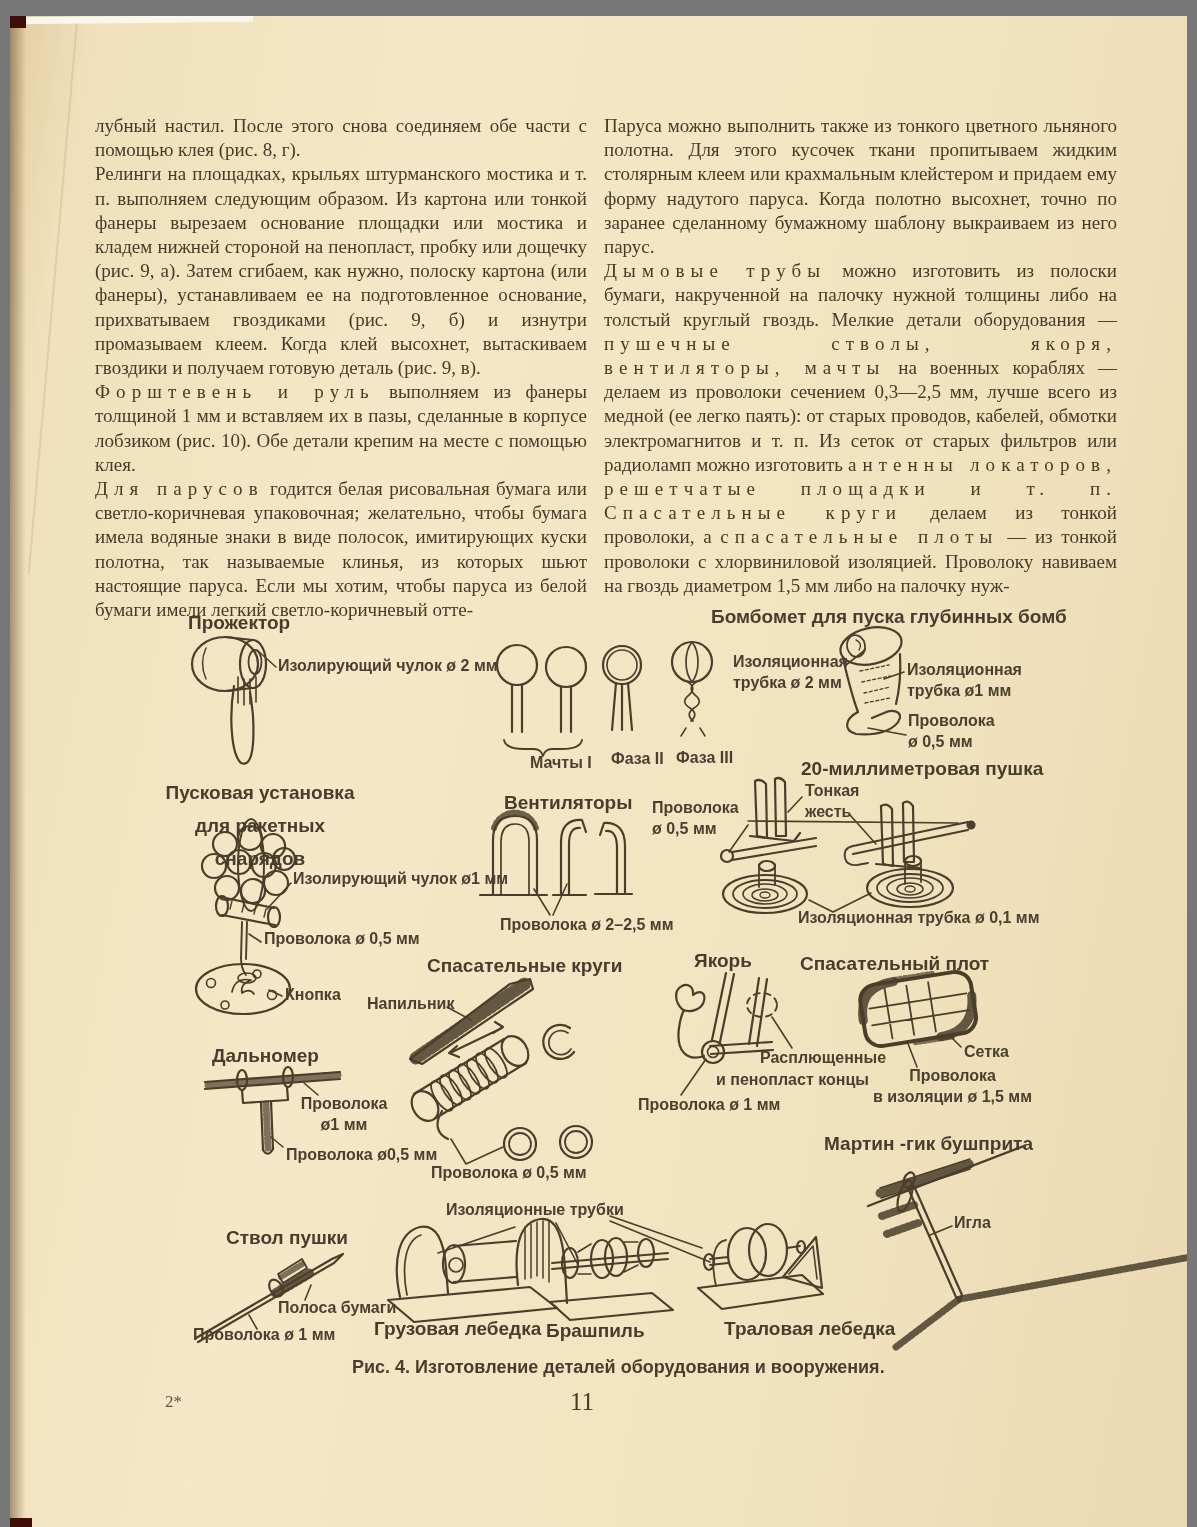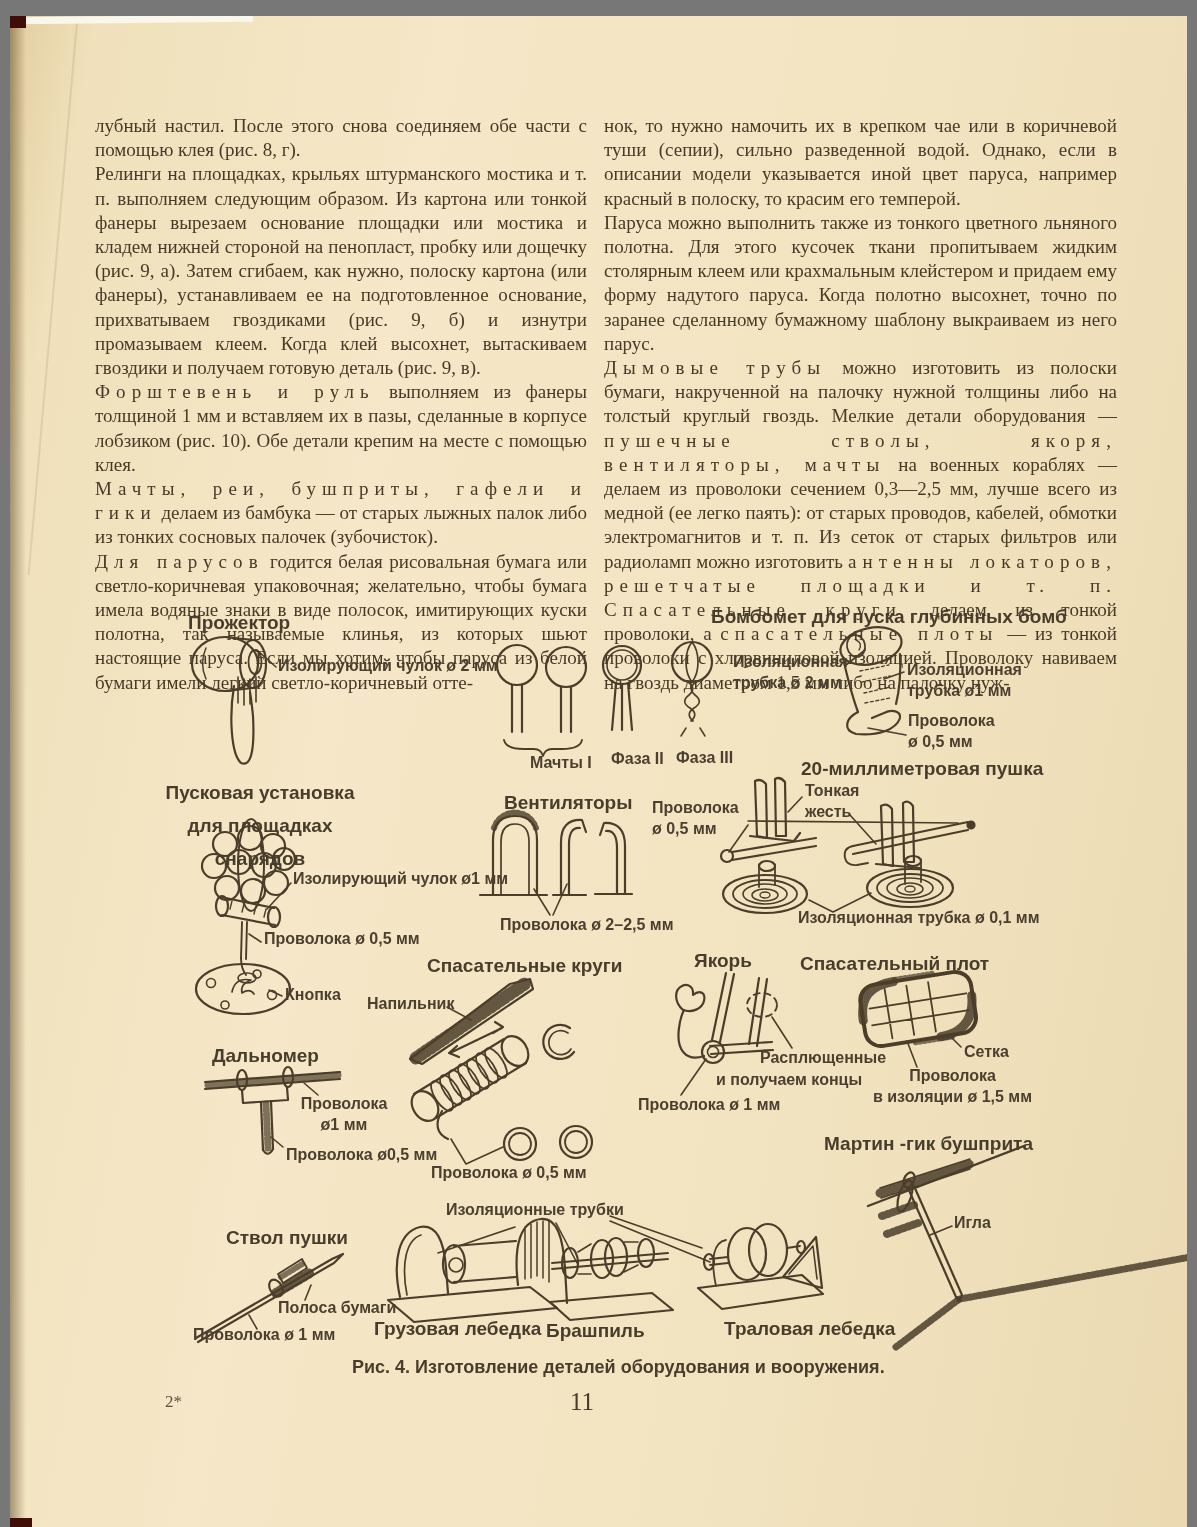--- a/index.html
+++ b/index.html
@@ -45,25 +45,23 @@
   <div class="crease"></div>
   <div class="sliver-top"></div>
   <div class="mark tl"></div>
   <div class="mark bl"></div>
   <div class="mark bot"></div>
 
   <div class="col col-left">
       <p><span>лубный настил. После этого снова соединяем обе части с помощью клея (рис. 8, г).</span></p>
       <p><span>Релинги на площадках, крыльях штурманского мостика и т. п. выполняем следующим образом. Из картона или тонкой фанеры вырезаем основание площадки или мостика и кладем нижней стороной на пенопласт, пробку или дощечку (рис. 9, а). Затем сгибаем, как нужно, полоску картона (или фанеры), устанавливаем ее на подготовленное основание, прихватываем гвоздиками (рис. 9, б) и изнутри промазываем клеем. Когда клей высохнет, вытаскиваем гвоздики и получаем готовую деталь (рис. 9, в).</span></p>
       <p><span class="sp">Форштевень и руль</span><span> выполняем из фанеры толщиной 1 мм и вставляем их в пазы, сделанные в корпусе лобзиком (рис. 10). Обе детали крепим на месте с помощью клея.</span></p>
-      <p><span class="sp">Мачты, реи, бушприты, гафели и гики</span><span> делаем из бамбука — от старых лыжных палок либо из тонких сосновых палочек (зубочисток).</span></p>
       <p><span class="sp">Для парусов</span><span> годится белая рисовальная бумага или светло-коричневая упаковочная; желательно, чтобы бумага имела водяные знаки в виде полосок, имитирующих куски полотна, так называемые клинья, из которых шьют настоящие паруса. Если мы хотим, чтобы паруса из белой бумаги имели легкий светло-коричневый отте-</span></p>
     </div>
   <div class="col col-right">
-      <p><span>нок, то нужно намочить их в крепком чае или в коричневой туши (сепии), сильно разведенной водой. Однако, если в описании модели указывается иной цвет паруса, например красный в полоску, то красим его темперой.</span></p>
       <p><span>Паруса можно выполнить также из тонкого цветного льняного полотна. Для этого кусочек ткани пропитываем жидким столярным клеем или крахмальным клейстером и придаем ему форму надутого паруса. Когда полотно высохнет, точно по заранее сделанному бумажному шаблону выкраиваем из него парус.</span></p>
       <p><span class="sp">Дымовые трубы</span><span> можно изготовить из полоски бумаги, накрученной на палочку нужной толщины либо на толстый круглый гвоздь. Мелкие детали оборудования — </span><span class="sp">пушечные стволы, якоря, вентиляторы, мачты</span><span> на военных кораблях — делаем из проволоки сечением 0,3—2,5 мм, лучше всего из медной (ее легко паять): от старых проводов, кабелей, обмотки электромагнитов и т. п. Из сеток от старых фильтров или радиоламп можно изготовить </span><span class="sp">антенны локаторов, решетчатые площадки и т. п.</span><span> </span><span class="sp">Спасательные круги</span><span> делаем из тонкой проволоки, а </span><span class="sp">спасательные плоты</span><span> — из тонкой проволоки с хлорвиниловой изоляцией. Проволоку навиваем на гвоздь диаметром 1,5 мм либо на палочку нуж-</span></p>
     </div>
 
   <svg width="1197" height="1527" viewBox="0 0 1197 1527" fill="none" stroke="#4a3e2b" stroke-width="2.2" stroke-linecap="round" stroke-linejoin="round">
 
     <g>
       <ellipse cx="215" cy="648" rx="33" ry="27"></ellipse>
       <ellipse cx="243" cy="648" rx="13" ry="24"></ellipse>
       <ellipse cx="245" cy="646" rx="6.5" ry="12" stroke-width="1.8"></ellipse>
@@ -293,21 +291,21 @@
       <path d="M273,1131 L261,1121"></path>
       <path d="M942,1210 L920,1219"></path>
       <path d="M295,1284 L301,1269"></path>
       <path d="M247,1313 L239,1299"></path>
       <path d="M505,1211 L428,1237 M546,1207 L567,1247 M600,1200 L692,1232 M600,1205 L700,1246"></path>
     </g>
   </svg>
 
   <div class="ft" style="left:178px;top:590px;">Прожектор</div>
   <div class="ft tc" style="left:145px;top:760px;width:210px;">Пусковая установка
-для площадках снарядов</div>
+для ракетных снарядов</div>
   <div class="ft" style="left:701px;top:584px;">Бомбомет для пуска глубинных бомб</div>
   <div class="ft" style="left:494px;top:770px;">Вентиляторы</div>
   <div class="ft" style="left:791px;top:736px;">20-миллиметровая пушка</div>
   <div class="ft" style="left:417px;top:933px;">Спасательные круги</div>
   <div class="ft" style="left:684px;top:928px;">Якорь</div>
   <div class="ft" style="left:790px;top:931px;">Спасательный плот</div>
   <div class="ft" style="left:202px;top:1023px;">Дальномер</div>
   <div class="ft" style="left:814px;top:1111px;">Мартин -гик бушприта</div>
   <div class="ft" style="left:216px;top:1205px;">Ствол пушки</div>
   <div class="ft" style="left:364px;top:1296px;">Грузовая лебедка</div>
@@ -329,21 +327,21 @@
   <div class="fl" style="left:275px;top:968px;">Кнопка</div>
   <div class="fl" style="left:490px;top:898px;">Проволока ø  2–2,5 мм</div>
   <div class="fl" style="left:795px;top:764px;">Тонкая
 жесть</div>
   <div class="fl" style="left:642px;top:781px;">Проволока
 ø 0,5 мм</div>
   <div class="fl" style="left:788px;top:891px;">Изоляционная трубка ø 0,1 мм</div>
   <div class="fl" style="left:357px;top:977px;">Напильник</div>
   <div class="fl" style="left:421px;top:1146px;">Проволока ø 0,5 мм</div>
   <div class="fl" style="left:750px;top:1031px;">Расплющенные</div>
-  <div class="fl" style="left:706px;top:1053px;">и получаем концы</div>
+  <div class="fl" style="left:706px;top:1053px;">и пенопласт концы</div>
   <div class="fl" style="left:628px;top:1078px;">Проволока  ø 1 мм</div>
   <div class="fl" style="left:954px;top:1025px;">Сетка</div>
   <div class="fl tc" style="left:845px;top:1049px;width:195px;">Проволока
 в изоляции ø 1,5 мм</div>
   <div class="fl tc" style="left:284px;top:1077px;width:100px;">Проволока
 ø1 мм</div>
   <div class="fl" style="left:276px;top:1128px;">Проволока ø0,5 мм</div>
   <div class="fl" style="left:944px;top:1196px;">Игла</div>
   <div class="fl" style="left:268px;top:1281px;">Полоса бумаги</div>
   <div class="fl" style="left:183px;top:1308px;">Проволока  ø 1 мм</div>

